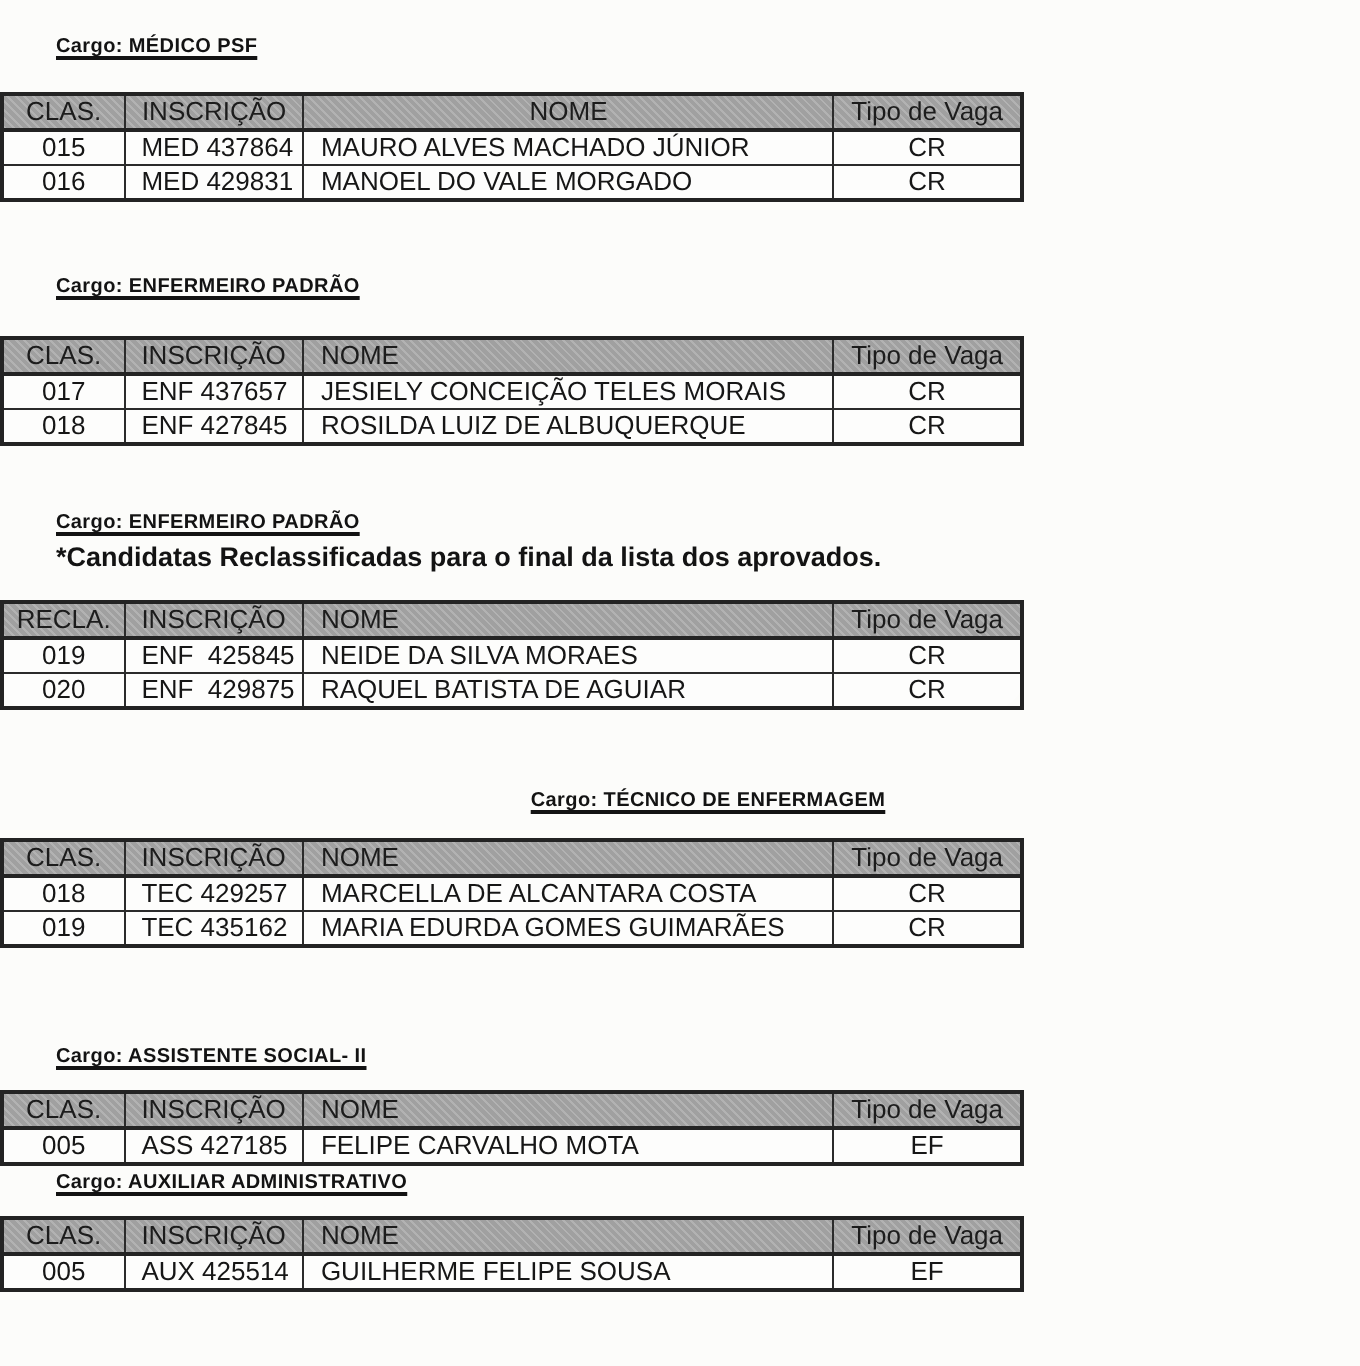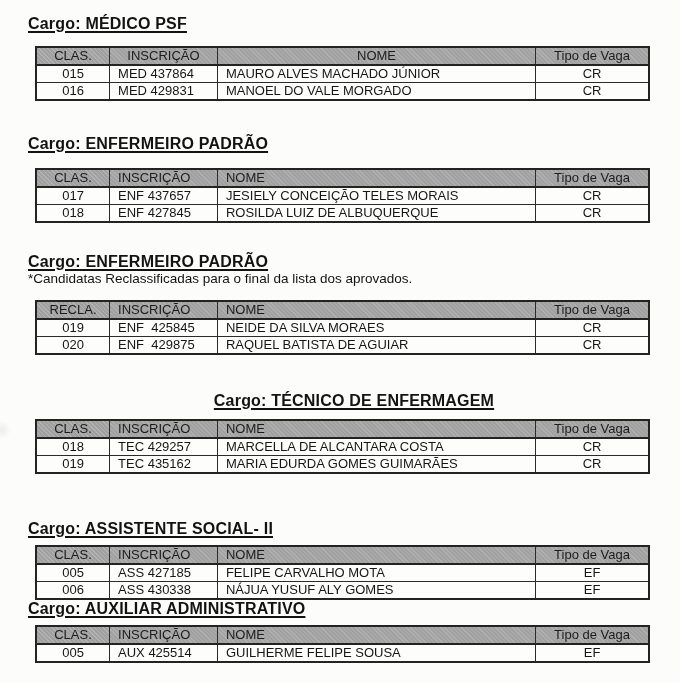--- a/index.html
+++ b/index.html
@@ -19,40 +19,39 @@
     height: 683px;
     overflow: hidden;
     background:
       radial-gradient(circle at 2px 430px, rgba(0,0,0,0.06), rgba(0,0,0,0) 9px),
       #fcfcfa;
   }
   .cargo-section { margin: 0; }
 
   .cargo-title {
     margin: 0 0 0 28px;
-    font-size: 16px;
+    font-size: 10px;
     font-weight: bold;
     line-height: 17px;
     color: #131313;
     text-decoration: underline;
     text-decoration-thickness: 1.5px;
     text-underline-offset: 2px;
     letter-spacing: 0.2px;
   }
   .note {
     margin: 1px 0 0 28px;
     font-size: 13.5px;
-    font-weight: normal;
+    font-weight: bold;
     line-height: 16px;
     color: #131313;
   }
 
   table.cargo-table {
-    width: 615px;
-    margin-left: 35px;
+    width: 512px;
     border-collapse: collapse;
     table-layout: fixed;
     border: 2px solid #232323;
     background: #fdfdfc;
   }
   col.c0 { width: 12%; }
   col.c1 { width: 17.6%; }
   col.c2 { width: 51.9%; }
   col.c3 { width: 18.5%; }
 
@@ -243,26 +242,20 @@
             <th class="al-center">Tipo de Vaga</th>
           </tr>
         </thead>
         <tbody>
           <tr>
             <td class="al-center">005</td>
             <td class="al-left">ASS 427185</td>
             <td class="al-left">FELIPE CARVALHO MOTA</td>
             <td class="al-center">EF</td>
           </tr>
-          <tr>
-            <td class="al-center">006</td>
-            <td class="al-left">ASS 430338</td>
-            <td class="al-left">NÁJUA YUSUF ALY GOMES</td>
-            <td class="al-center">EF</td>
-          </tr>
         </tbody>
       </table>
   </section>
 
   <section class="cargo-section s6">
     <h2 class="cargo-title">Cargo: AUXILIAR ADMINISTRATIVO</h2>
     <table class="cargo-table">
         <colgroup>
           <col class="c0">
           <col class="c1">

